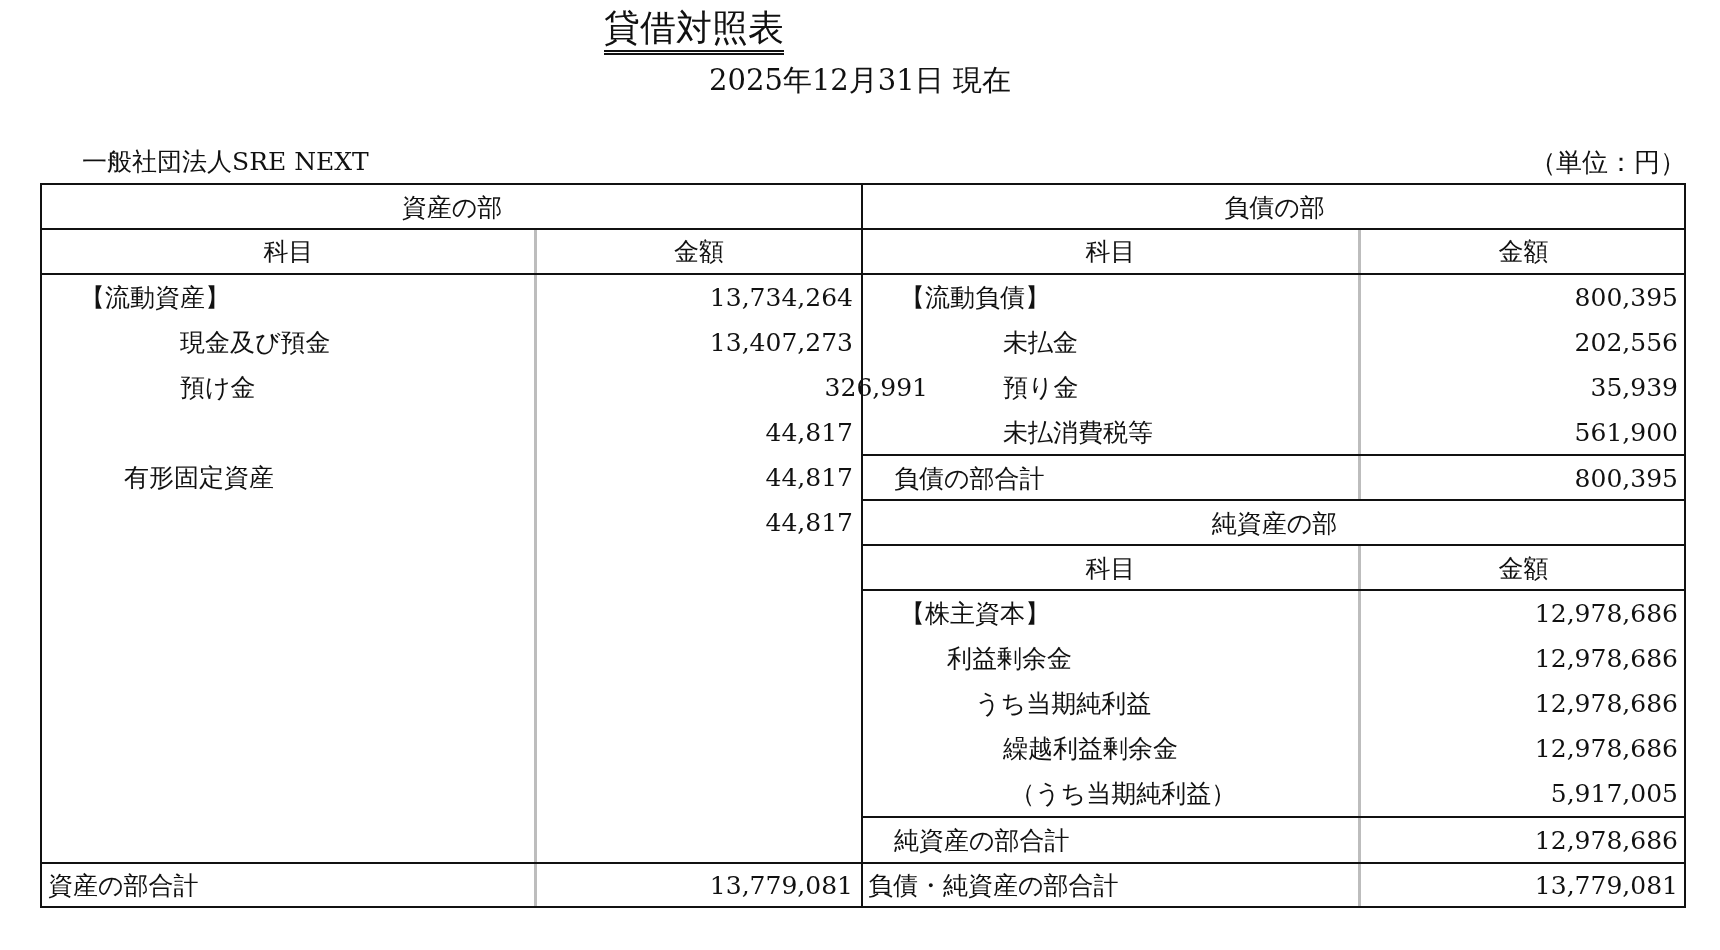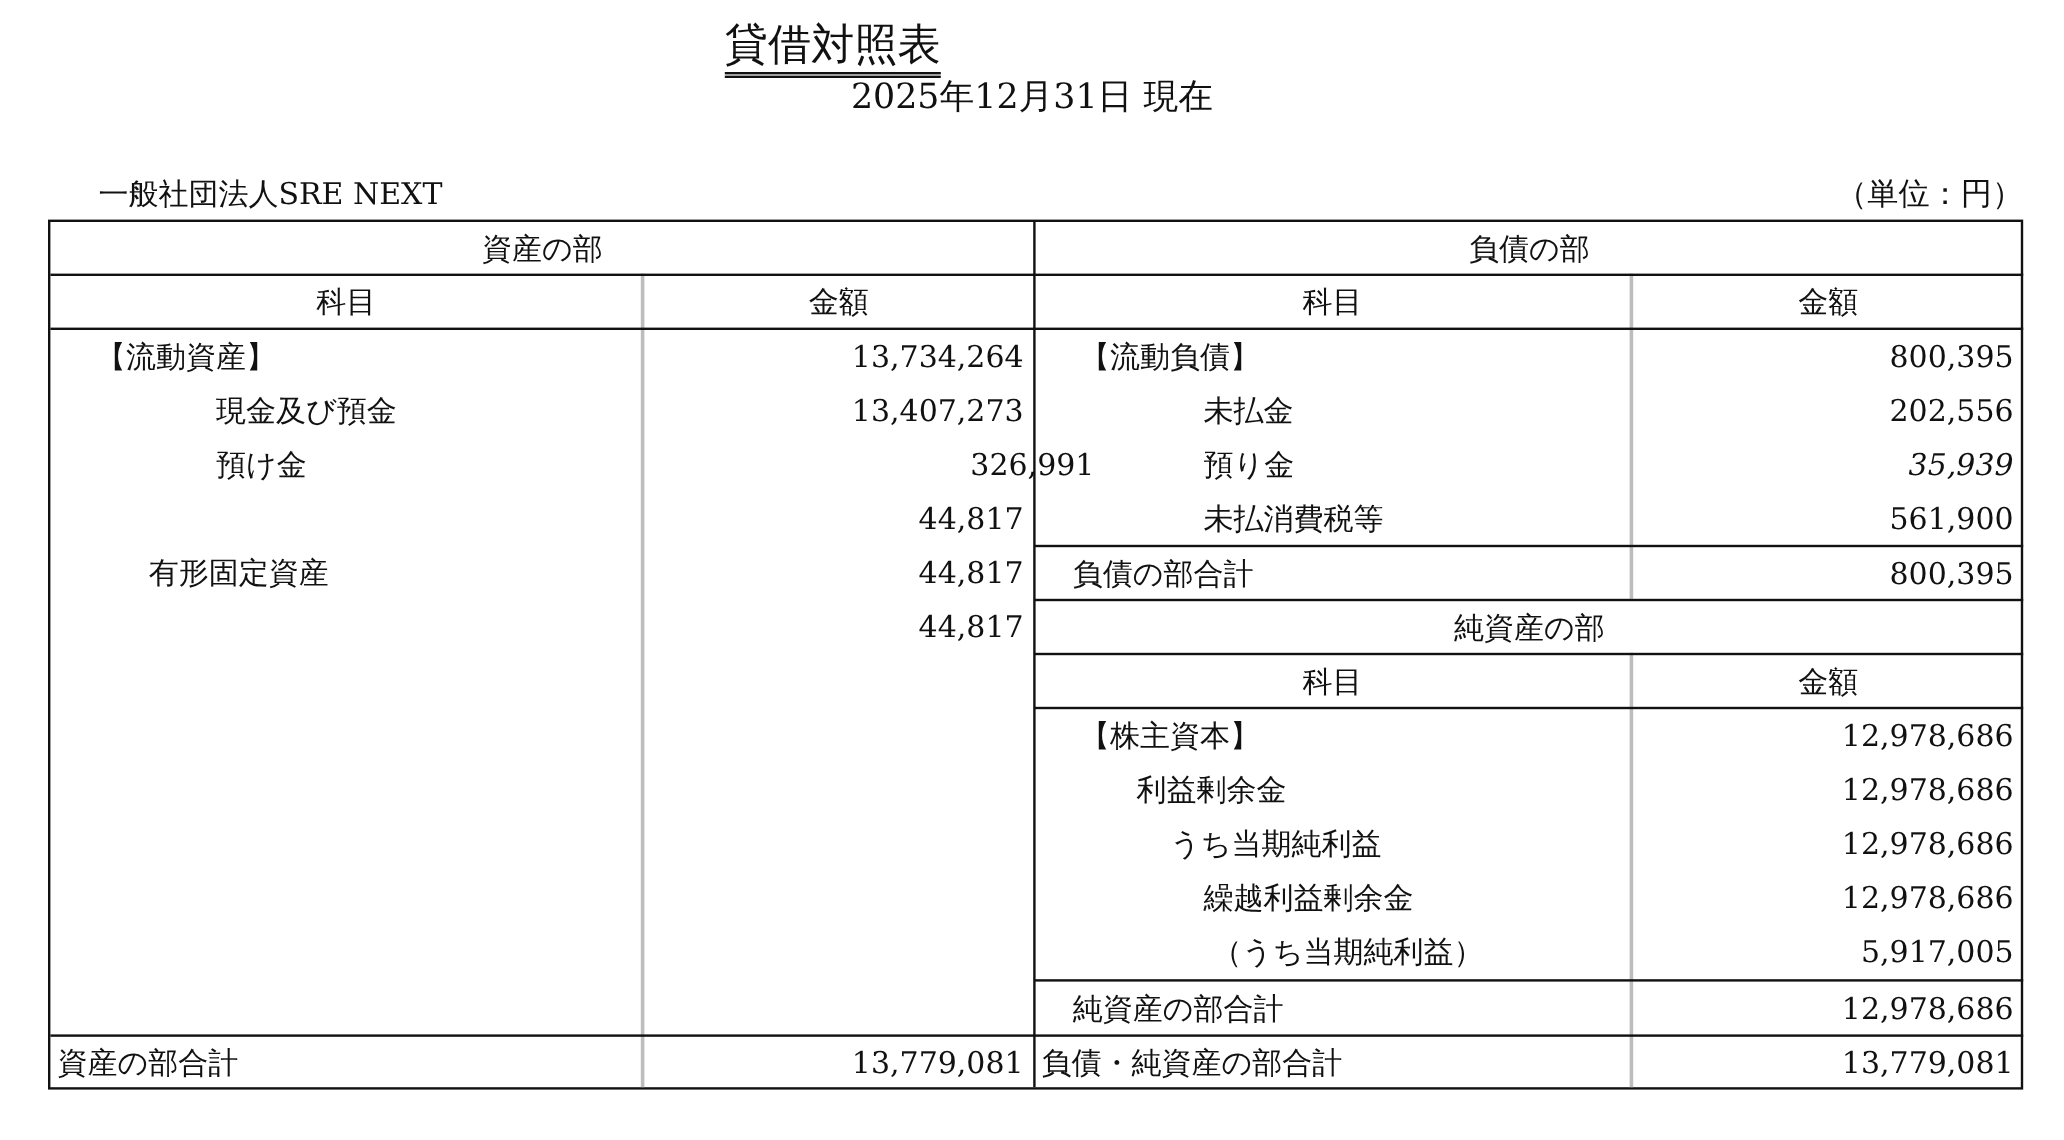--- a/index.html
+++ b/index.html
@@ -1,18 +1,18 @@
 <!DOCTYPE html>
 <html><head>
 <meta charset="utf-8">
 <style>
   html, body { margin: 0; padding: 0; background: #ffffff; }
   body { width: 1720px; height: 950px; position: relative; overflow: hidden;
          font-family: "DejaVu Serif", "Liberation Serif", serif; color: #111; }
-  .title { position: absolute; left: 0; width: 1388px; top: 16px; text-align: center; }
+  .title { position: absolute; left: 0; width: 1388px; top: 6px; text-align: center; }
   .title span { font-size: 36px; display: inline-block; line-height: 44px;
                 border-bottom: 5px double #111; padding-bottom: 0px; }
   .subtitle { position: absolute; left: 0; width: 1720px; top: 60px; text-align: center;
               font-size: 29px; line-height: 40px; }
   .org { position: absolute; left: 40px; top: 145px; font-size: 25px; line-height: 34px; margin-left: 42px; }
   .unit { position: absolute; right: 34px; top: 145px; font-size: 26px; line-height: 34px; }
   .grid { position: absolute; left: 40px; top: 183px; width: 1646px; height: 725px;
           border: 2px solid #111; box-sizing: border-box; }
   .cell { position: absolute; box-sizing: border-box; font-size: 25px; line-height: 45px;
           white-space: nowrap; }
@@ -57,21 +57,21 @@
   <div class="cell center" style="left:0; width:493px; top:44px; height:44px;">科目</div>
   <div class="cell center" style="left:495px; width:324px; top:44px; height:44px;">金額</div>
 
   <div class="cell" style="left:38px; top:90px;">【流動資産】</div>
   <div class="cell right" style="left:495px; width:324px; top:90px;">13,734,264</div>
 
   <div class="cell" style="left:138px; top:135px;">現金及び預金</div>
   <div class="cell right" style="left:495px; width:324px; top:135px;">13,407,273</div>
 
   <div class="cell" style="left:138px; top:180px;">預け金</div>
-  <div class="cell right" style="left:495px; width:383px; top:180px;">326,991</div>
+  <div class="cell right" style="left:511px; width:383px; top:180px;">326,991</div>
 
   <div class="cell right" style="left:495px; width:324px; top:225px;">44,817</div>
 
   <div class="cell" style="left:82px; top:270px;">有形固定資産</div>
   <div class="cell right" style="left:495px; width:324px; top:270px;">44,817</div>
 
   <div class="cell right" style="left:495px; width:324px; top:315px;">44,817</div>
 
   <div class="cell" style="left:6px; top:678px;">資産の部合計</div>
   <div class="cell right" style="left:495px; width:324px; top:678px;">13,779,081</div>
@@ -80,21 +80,21 @@
   <div class="cell center" style="left:821px; width:495px; top:44px;">科目</div>
   <div class="cell center" style="left:1319px; width:325px; top:44px;">金額</div>
 
   <div class="cell" style="left:858px; top:90px;">【流動負債】</div>
   <div class="cell right" style="left:1319px; width:325px; top:90px;">800,395</div>
 
   <div class="cell" style="left:961px; top:135px;">未払金</div>
   <div class="cell right" style="left:1319px; width:325px; top:135px;">202,556</div>
 
   <div class="cell" style="left:961px; top:180px;">預り金</div>
-  <div class="cell right" style="left:1319px; width:325px; top:180px;font-style:italic;">35,939</div>
+  <div class="cell right" style="left:1319px; width:325px; top:180px;">35,939</div>
 
   <div class="cell" style="left:961px; top:225px;">未払消費税等</div>
   <div class="cell right" style="left:1319px; width:325px; top:225px;">561,900</div>
 
   <div class="cell" style="left:852px; top:271px;">負債の部合計</div>
   <div class="cell right" style="left:1319px; width:325px; top:271px;">800,395</div>
 
   <div class="cell center" style="left:821px; width:823px; top:316px;">純資産の部</div>
   <div class="cell center" style="left:821px; width:495px; top:361px;">科目</div>
   <div class="cell center" style="left:1319px; width:325px; top:361px;">金額</div>

